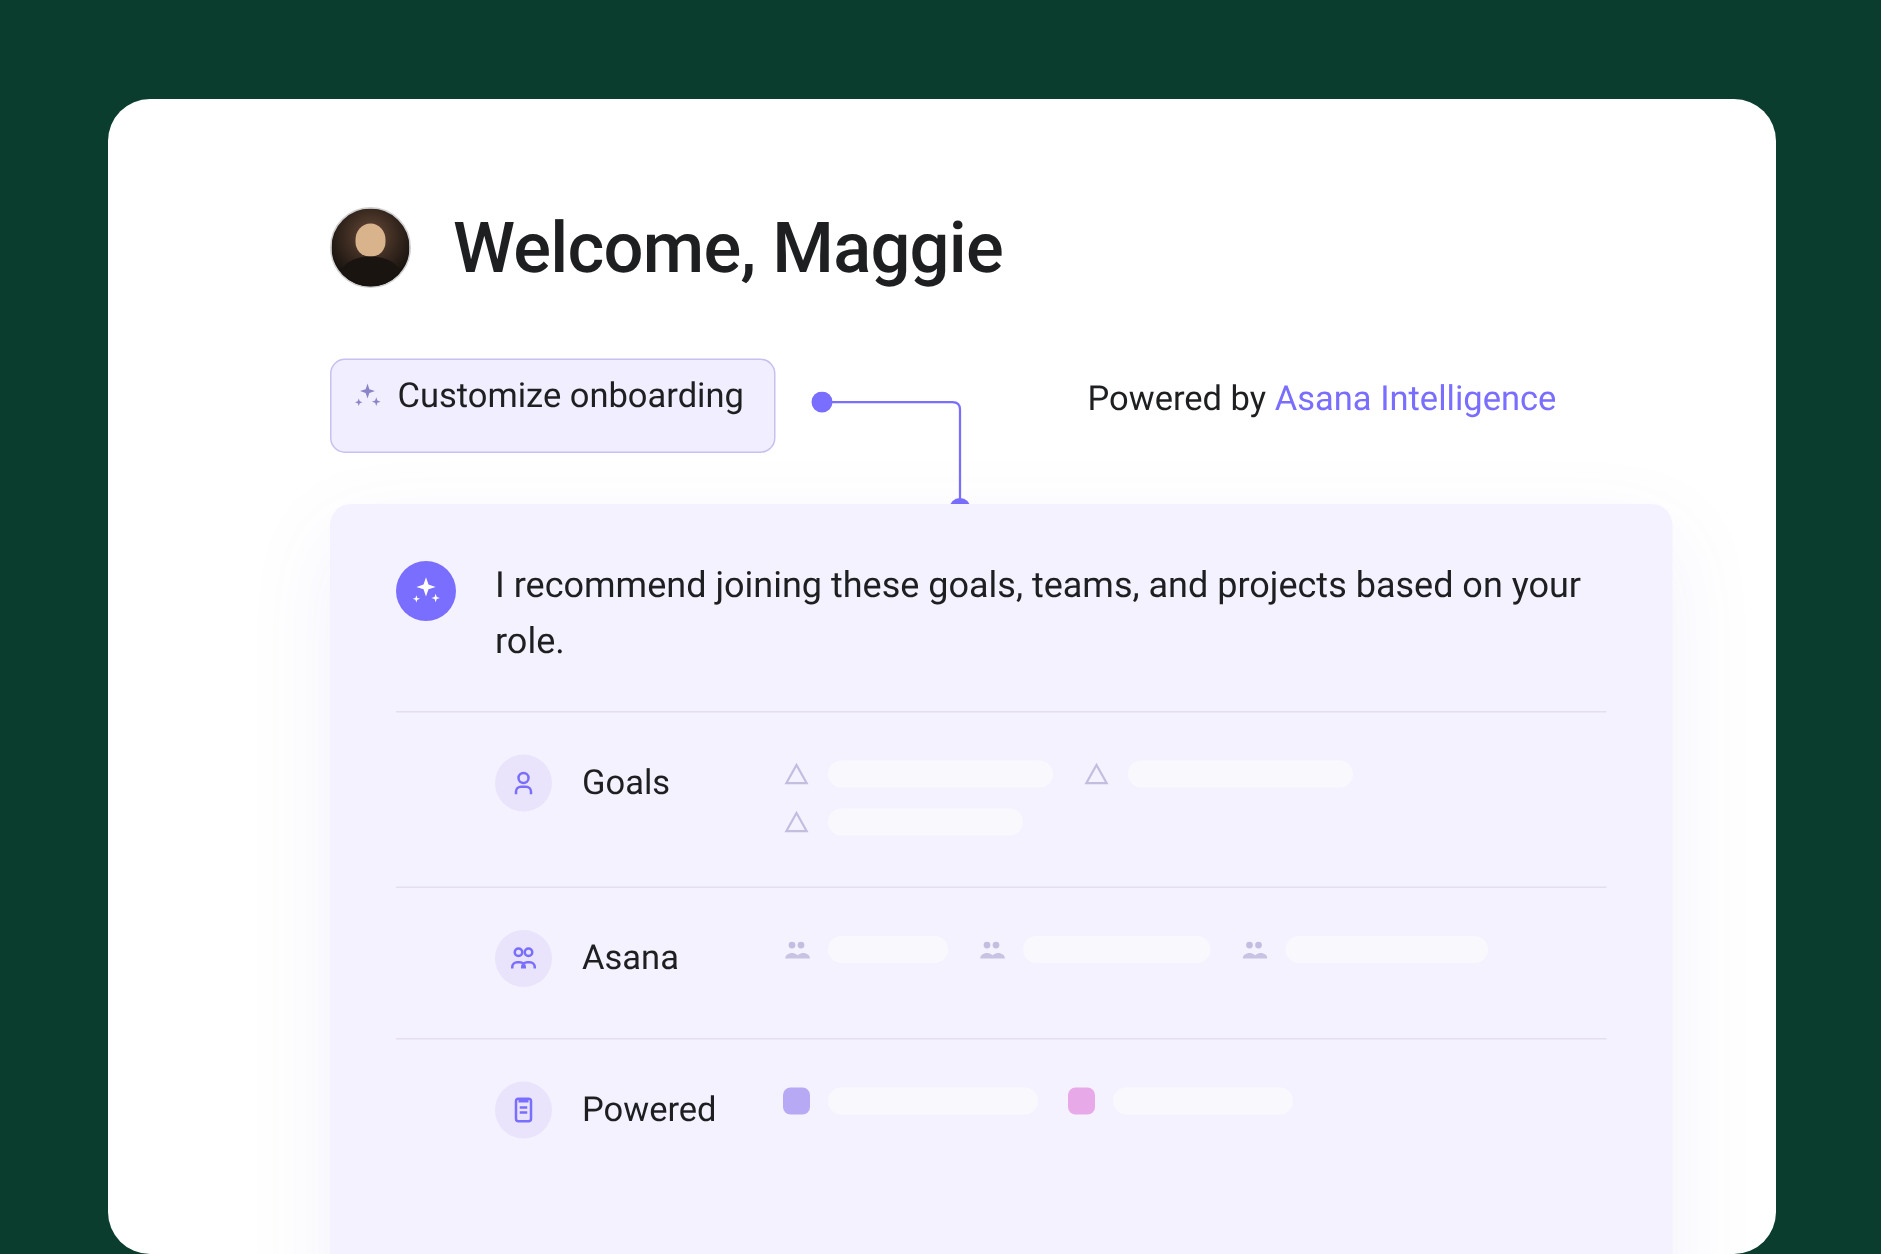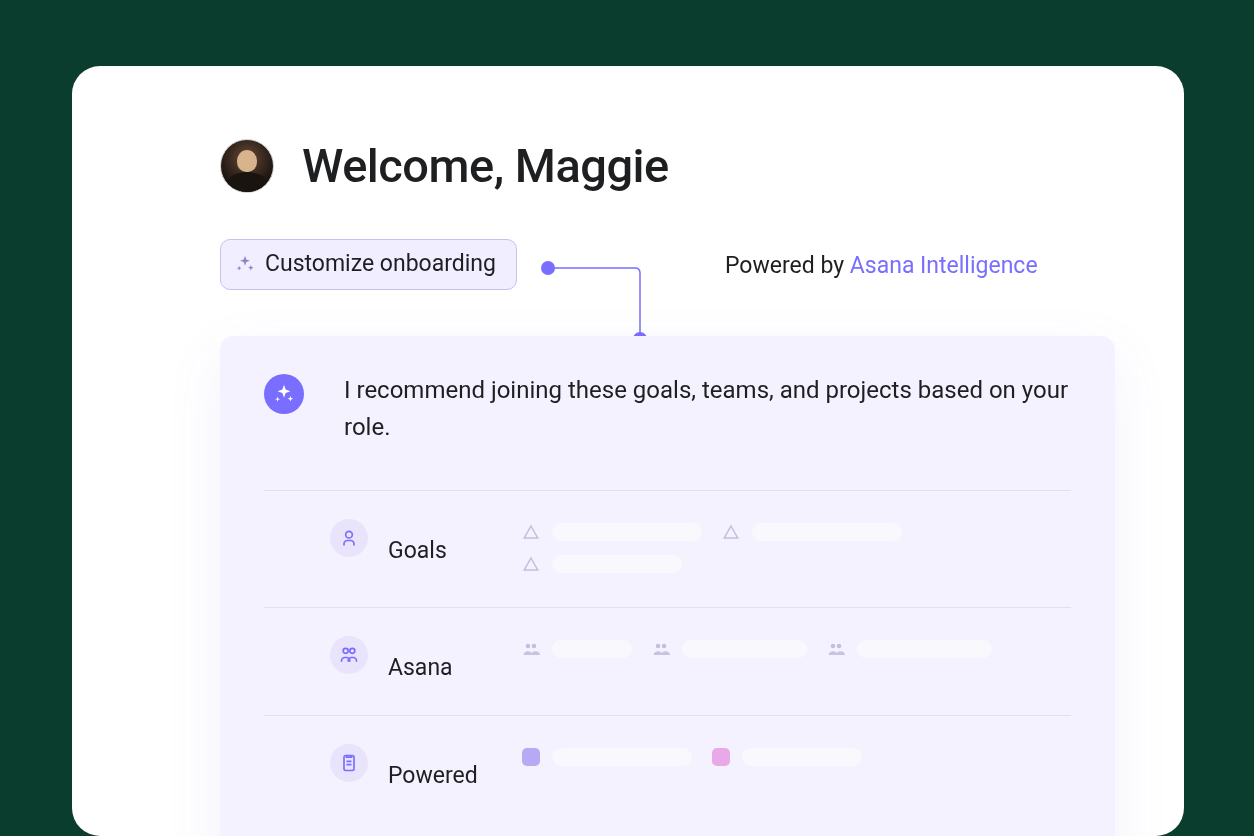--- a/index.html
+++ b/index.html
@@ -22,21 +22,21 @@
       width: 1112px;
       height: 770px;
       background: #ffffff;
       border-radius: 28px;
     }
     .header-row {
       position: absolute;
       top: 72px;
       left: 148px;
       display: flex;
-      align-items: flex-end;
+      align-items: flex-start;
       gap: 28px;
     }
     .avatar {
       width: 54px;
       height: 54px;
       border-radius: 50%;
       background: radial-gradient(circle at 50% 35%, #6b4a3a 0%, #3a2a20 40%, #1a1410 70%);
       border: 1px solid #d0d0d0;
       position: relative;
       overflow: hidden;
@@ -69,21 +69,21 @@
       color: #1e1f21;
       letter-spacing: -0.5px;
     }
     .customize-btn {
       position: absolute;
       top: 173px;
       left: 148px;
       display: inline-flex;
       align-items: center;
       gap: 10px;
-      padding: 10px 20px 12px 14px;
+      padding: 10px 20px 24px 14px;
       background: #f0eeff;
       border: 1px solid #c7c0f0;
       border-radius: 10px;
       cursor: pointer;
     }
     .customize-btn-text {
       font-size: 23px;
       color: #1e1f21;
       font-weight: 400;
     }
@@ -118,22 +118,22 @@
       left: 148px;
       width: 895px;
       background: #f4f2ff;
       border-radius: 14px;
       padding: 36px 44px 100px 44px;
       box-shadow: 0 20px 60px rgba(100, 80, 200, 0.08);
     }
     .rec-header {
       display: flex;
       align-items: flex-start;
-      gap: 40px;
-      margin-bottom: 44px;
+      gap: 26px;
+      margin-bottom: 28px;
     }
     .sparkle-badge {
       width: 40px;
       height: 40px;
       border-radius: 50%;
       background: #796eff;
       display: flex;
       align-items: center;
       justify-content: center;
       flex-shrink: 0;
@@ -167,21 +167,20 @@
       align-items: center;
       justify-content: center;
       flex-shrink: 0;
     }
     .section-label {
       font-size: 23px;
       color: #1e1f21;
       font-weight: 400;
       min-width: 100px;
       padding-top: 5px;
-      margin-top: 13px;
     }
     .items-grid {
       display: flex;
       flex-wrap: wrap;
       gap: 14px 20px;
       margin-left: 14px;
       padding-top: 4px;
     }
     .item-placeholder {
       display: flex;

